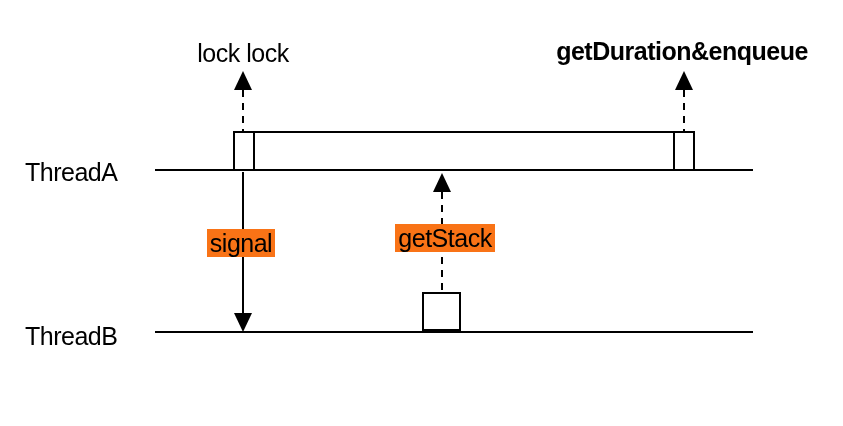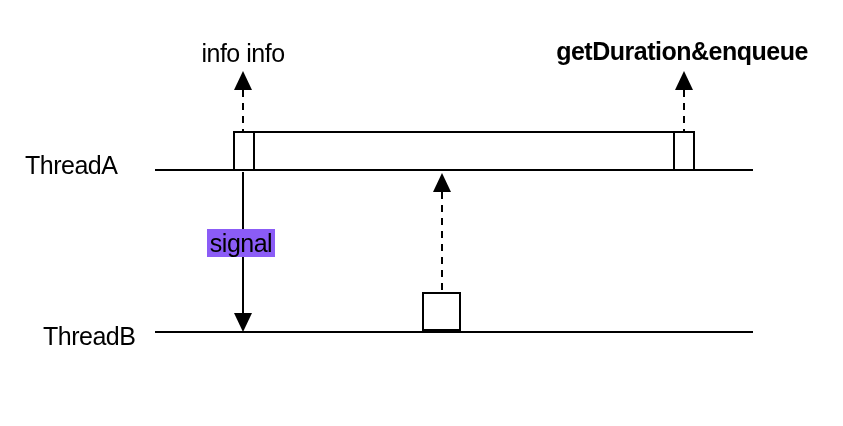--- a/index.html
+++ b/index.html
@@ -19,21 +19,21 @@
     line-height: 26px;
     color: #000000;
   }
   .txt {
     position: absolute;
     white-space: nowrap;
     z-index: 3;
   }
   .center { text-align: center; }
   .txt .bgwhite {
-    background: #8b5cf6;
+    background: #f97316;
     padding: 0 3px;
   }
   .hline {
     position: absolute;
     height: 2px;
     background: #000000;
     z-index: 1;
   }
   .vline {
     position: absolute;
@@ -47,22 +47,22 @@
     background: #ffffff;
     box-sizing: border-box;
     z-index: 1;
   }
   svg.arrow {
     position: absolute;
     z-index: 2;
     overflow: visible;
   }
   
-  .lbl-thread-a { left: 25px;  top: 152px; text-align: right; }
-  .lbl-thread-b { left: 25px;  top: 323px; margin-left: 18px; }
+  .lbl-thread-a { left: 25px;  top: 159px; text-align: right; }
+  .lbl-thread-b { left: 25px;  top: 323px; }
   .line-a { left: 155px; top: 169px; width: 598px; }
   .line-b { left: 155px; top: 331px; width: 598px; }
   .activation-a { left: 233px; top: 131px; width: 462px; height: 40px; }
   .divider-left  { left: 253px; top: 131px; height: 40px; }
   .divider-right { left: 673px; top: 131px; height: 40px; }
   .lbl-waiting   { left: 253px; top: 139px; width: 420px; }
   .lbl-lock-info { left: 143px; top: 40px;  width: 200px; }
   .lbl-get-duration { left: 532px; top: 38px; width: 300px; font-weight: bold; }
   .lbl-signal    { left: 191px; top: 230px; width: 100px; }
   .lbl-get-stack { left: 395px; top: 225px; width: 100px; }
@@ -87,33 +87,34 @@
   <div class="box activation-a"></div>
   <div class="vline divider-left"></div>
   <div class="vline divider-right"></div>
 
   <div class="box activation-b"></div>
 
   <svg class="arrow arrow-lock-info" width="24" height="63" viewBox="0 0 24 63">
     <polygon points="12,1 21,20 3,20" fill="#000000"></polygon>
     <line x1="12" y1="20" x2="12" y2="62" stroke="#000000" stroke-width="2" stroke-dasharray="7 6"></line>
   </svg>
-  <div class="txt center lbl-lock-info">info info</div>
+  <div class="txt center lbl-lock-info">lock lock</div>
 
   <svg class="arrow arrow-get-duration" width="24" height="63" viewBox="0 0 24 63">
     <polygon points="12,1 21,20 3,20" fill="#000000"></polygon>
     <line x1="12" y1="20" x2="12" y2="62" stroke="#000000" stroke-width="2" stroke-dasharray="7 6"></line>
   </svg>
   <div class="txt center lbl-get-duration">getDuration&amp;enqueue</div>
 
   <svg class="arrow arrow-signal" width="24" height="161" viewBox="0 0 24 161">
     <line x1="12" y1="0" x2="12" y2="143" stroke="#000000" stroke-width="2"></line>
     <polygon points="12,160 3,141 21,141" fill="#000000"></polygon>
   </svg>
   <div class="txt center lbl-signal"><span class="bgwhite">signal</span></div>
 
   <svg class="arrow arrow-get-stack" width="24" height="121" viewBox="0 0 24 121">
     <polygon points="12,1 21,20 3,20" fill="#000000"></polygon>
     <line x1="12" y1="20" x2="12" y2="120" stroke="#000000" stroke-width="2" stroke-dasharray="7 6"></line>
   </svg>
+  <div class="txt center lbl-get-stack"><span class="bgwhite">getStack</span></div>
 
 
 </div>
 
 </body></html>

